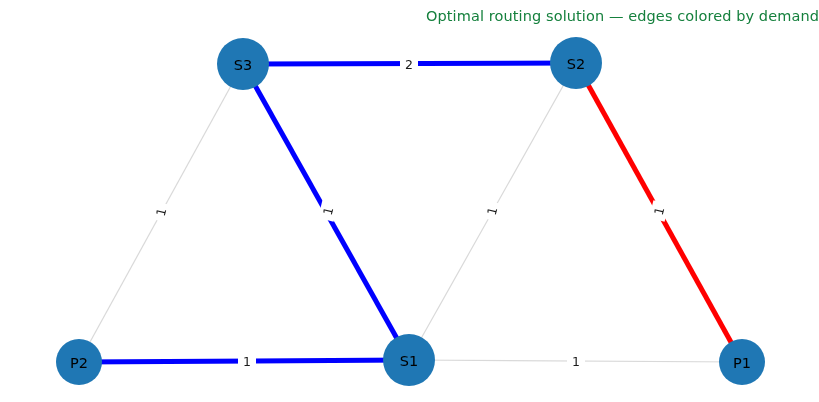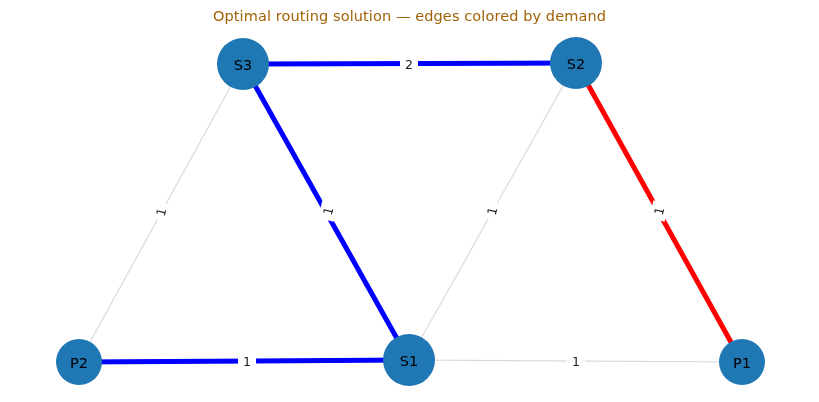--- a/index.html
+++ b/index.html
@@ -17,23 +17,23 @@
     position: relative;
     width: 819px;
     height: 402px;
     background: #ffffff;
   }
   #plot-title {
     position: absolute;
     left: 0;
     top: 8px;
     width: 819px;
-    text-align: center;
+    text-align: right;
     font-size: 14.5px;
-    color: #a16207;
+    color: #15803d;
     font-family: "DejaVu Sans", sans-serif;
     letter-spacing: 0.1px;
     white-space: nowrap;
   }
   #graph-canvas {
     position: absolute;
     left: 0;
     top: 0;
     width: 819px;
     height: 402px;

